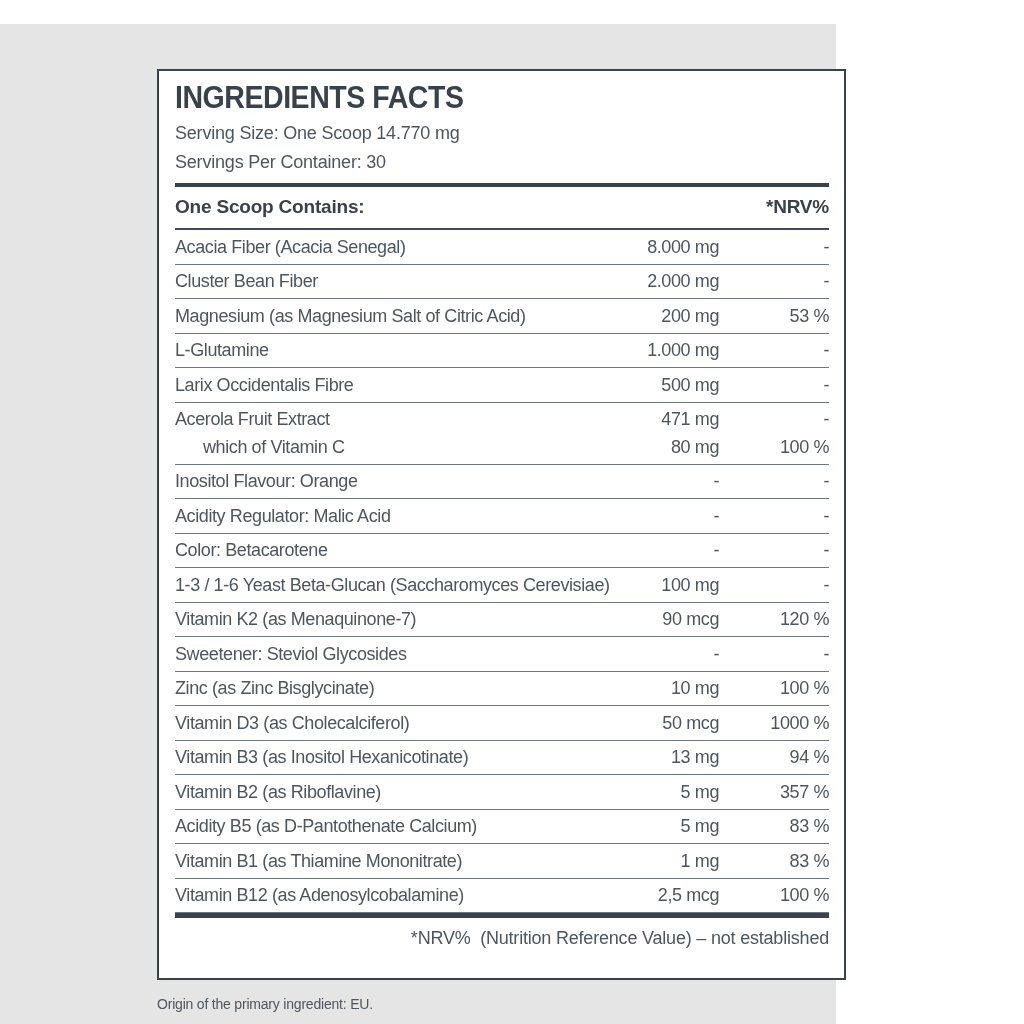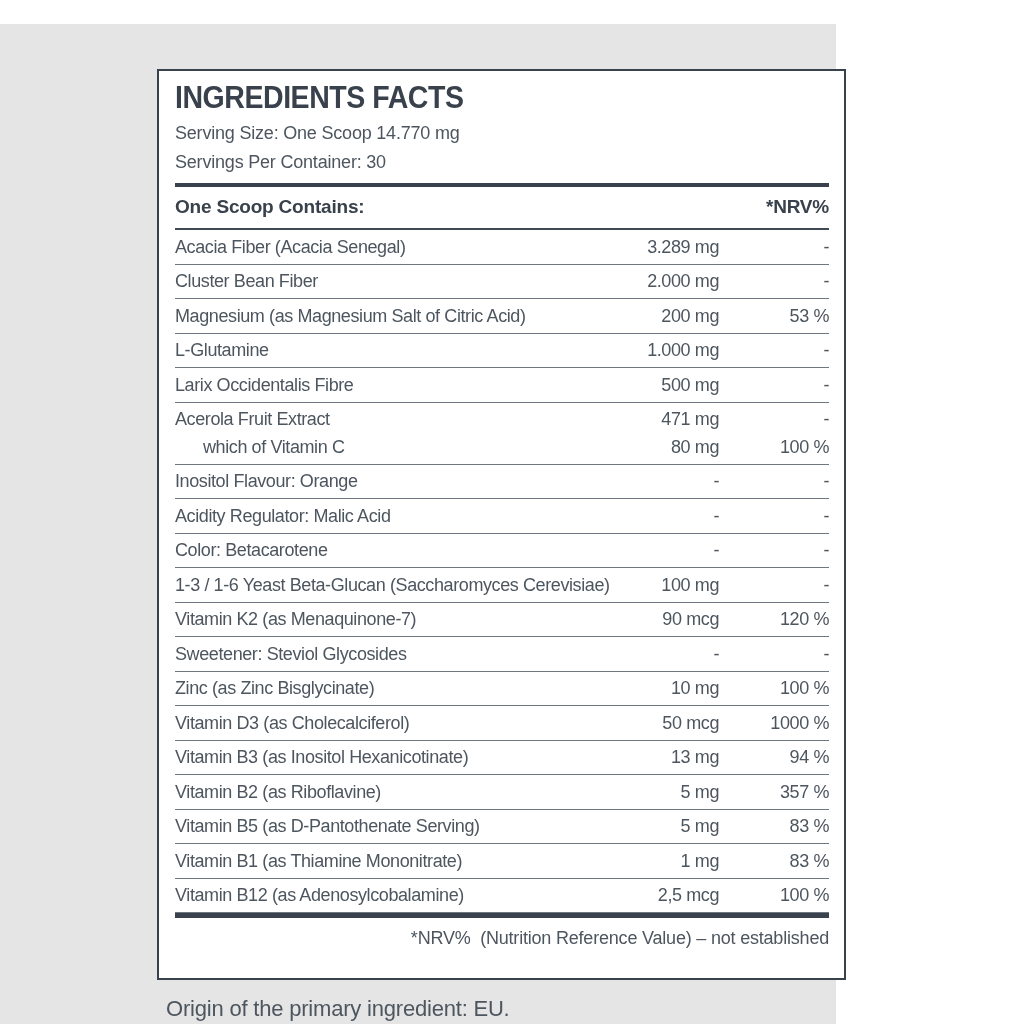--- a/index.html
+++ b/index.html
@@ -74,22 +74,22 @@
     padding: 10px 0 12px 0;
     font-size: 18px;
     letter-spacing: -0.2px;
     color: #4d565f;
     white-space: pre;
     text-align: right;
   }
 
   .origin-note {
     position: absolute;
-    left: 166px; top: 972px;
-    font-size: 22px;
+    left: 157px; top: 972px;
+    font-size: 14px;
     letter-spacing: -0.2px;
     color: #4d565f;
   }
 </style>
 </head>
 <body>
 
 <div class="canvas">
 
   <div class="label-box">
@@ -103,21 +103,21 @@
     <div class="rule-thick"></div>
 
     <div class="col-header-row">
       <span class="left">One Scoop Contains:</span>
       <span class="right">*NRV%</span>
     </div>
 
     <div id="rows-container">
         <div class="row">
           <span class="name">Acacia Fiber (Acacia Senegal)</span>
-          <span class="amount">3.289 mg</span>
+          <span class="amount">8.000 mg</span>
           <span class="nrv">-</span>
         </div>
         <div class="row">
           <span class="name">Cluster Bean Fiber</span>
           <span class="amount">2.000 mg</span>
           <span class="nrv">-</span>
         </div>
         <div class="row">
           <span class="name">Magnesium (as Magnesium Salt of Citric Acid)</span>
           <span class="amount">200 mg</span>
@@ -187,21 +187,21 @@
           <span class="name">Vitamin B3 (as Inositol Hexanicotinate)</span>
           <span class="amount">13 mg</span>
           <span class="nrv">94 %</span>
         </div>
         <div class="row">
           <span class="name">Vitamin B2 (as Riboflavine)</span>
           <span class="amount">5 mg</span>
           <span class="nrv">357 %</span>
         </div>
         <div class="row">
-          <span class="name">Vitamin B5 (as D-Pantothenate Serving)</span>
+          <span class="name">Acidity B5 (as D-Pantothenate Calcium)</span>
           <span class="amount">5 mg</span>
           <span class="nrv">83 %</span>
         </div>
         <div class="row">
           <span class="name">Vitamin B1 (as Thiamine Mononitrate)</span>
           <span class="amount">1 mg</span>
           <span class="nrv">83 %</span>
         </div>
         <div class="row">
           <span class="name">Vitamin B12 (as Adenosylcobalamine)</span>

